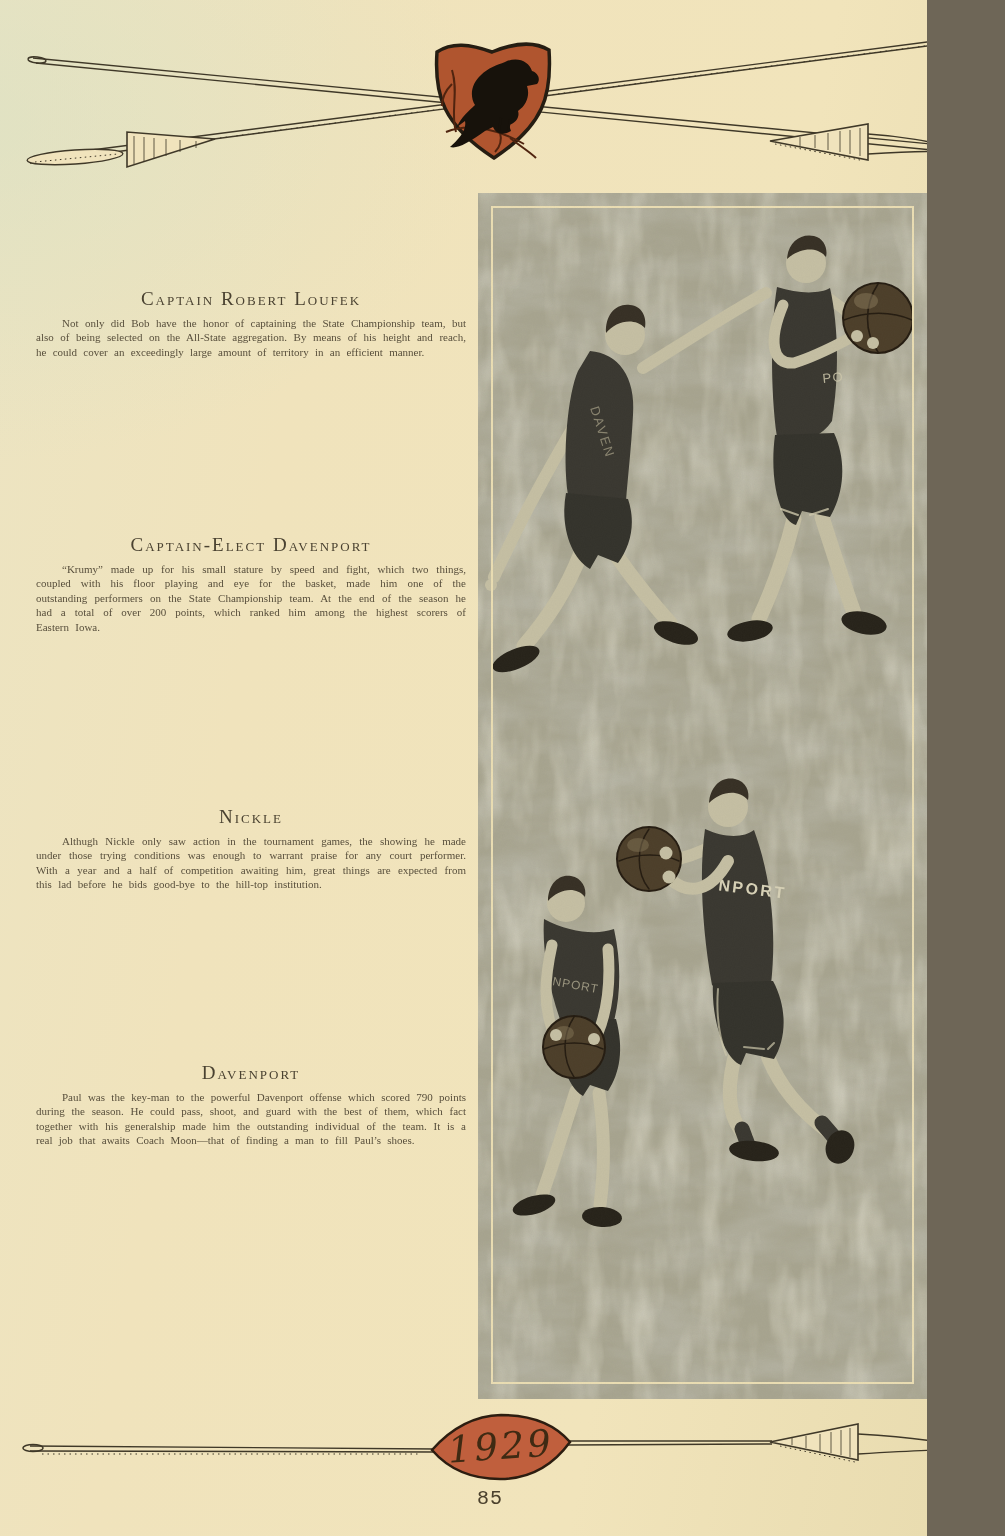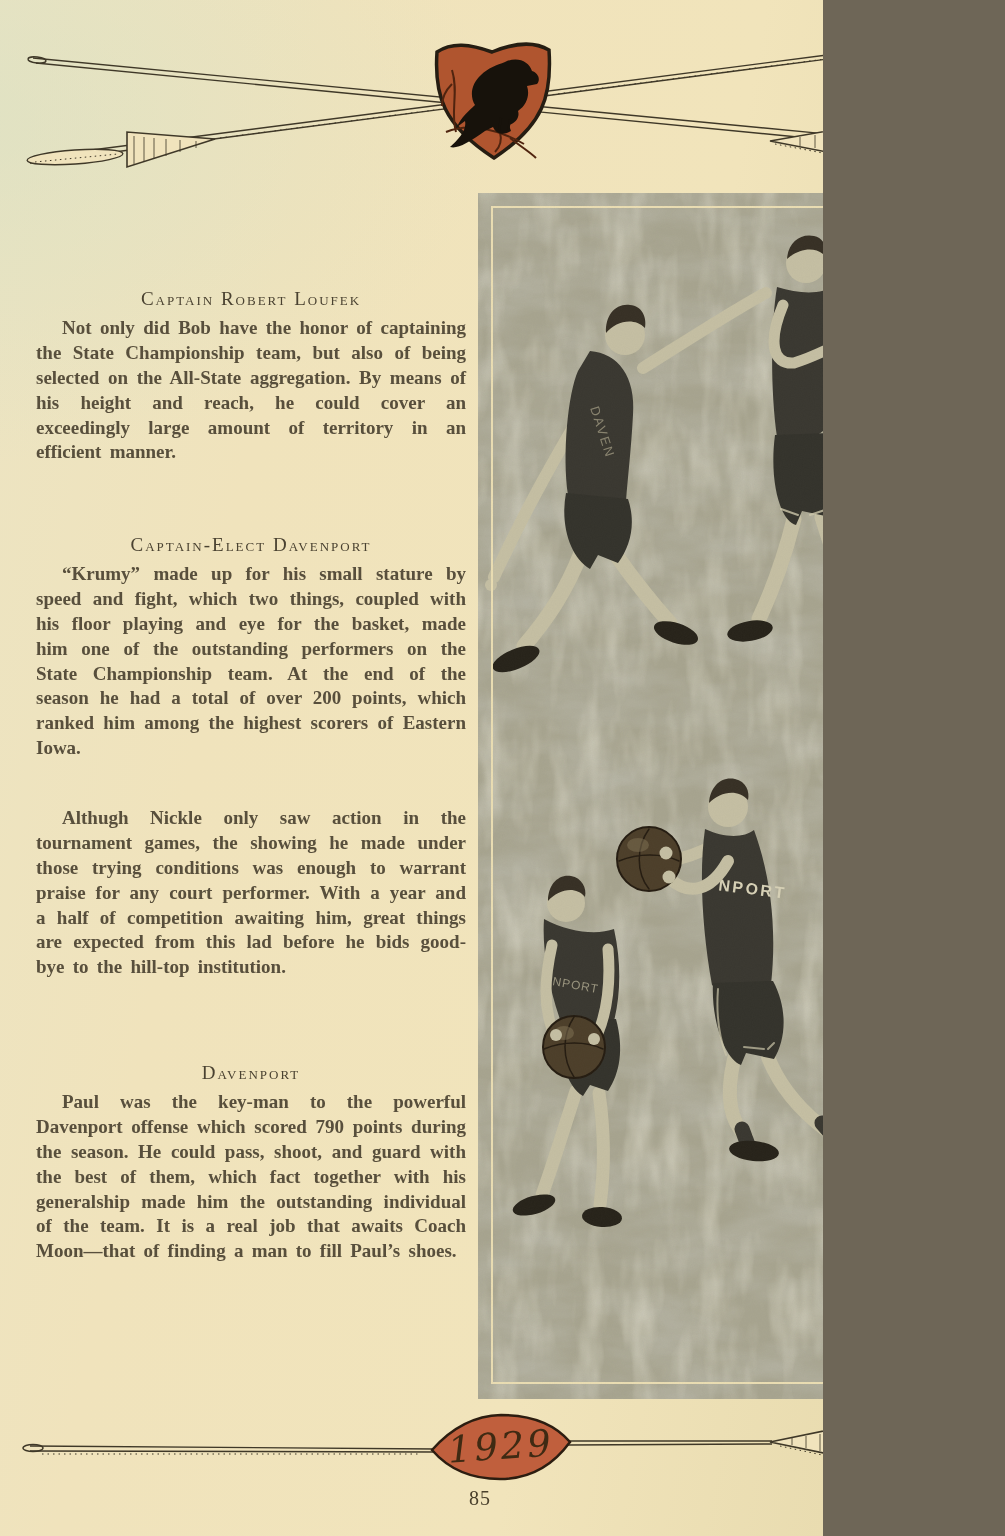--- a/index.html
+++ b/index.html
@@ -1,39 +1,39 @@
 <!DOCTYPE html>
 <html><head>
 <meta charset="utf-8">
 <style>
   html,body{margin:0;padding:0;background:#6e6657;}
   .page{
-    position:relative;width:823px;height:1536px;overflow:hidden;
+    position:relative;width:927px;height:1536px;overflow:hidden;
     background:
       radial-gradient(1400px 900px at -5% 8%, rgba(214,224,196,.55) 0%, rgba(214,224,196,0) 38%),
       linear-gradient(100deg,#ece4c2 0%,#f0e3bc 30%,#f1e4bb 70%,#e9dcb0 100%);
     font-family:"Liberation Serif","DejaVu Serif",serif;
   }
   .ornament{position:absolute;left:0;}
   .ornament.top{top:0;}
   .ornament.bottom{top:1400px;}
   .bio{position:absolute;left:36px;width:430px;color:#574f3c;}
   .bio h2{
     margin:0 0 6px 0;text-align:center;font-weight:400;
     font-variant:small-caps;font-size:19px;letter-spacing:2px;color:#4a4231;
   }
   .bio p{
-    margin:0;font-size:19px;line-height:1.31;text-align:justify;
-    text-indent:26px;word-spacing:3.5px;color:#584f3c;font-weight:bold;
+    margin:0;font-size:11px;line-height:1.31;text-align:justify;
+    text-indent:26px;word-spacing:3.5px;color:#584f3c;
   }
   #sec-0{top:288px;} #sec-1{top:534px;} #sec-2{top:806px;} #sec-3{top:1062px;}
   .photo{position:absolute;left:478px;top:193px;width:456px;height:1206px;margin:0;}
   .pageno{
-    position:absolute;top:1487px;left:420px;width:120px;text-align:center;
-    font-size:20px;color:#4a402c;letter-spacing:1px;
+    position:absolute;top:1487px;left:430px;width:120px;text-align:center;
+    font-size:20px;color:#4a402c;letter-spacing:1px;font-family:Liberation Mono, monospace;
   }
 </style>
 </head>
 <body>
 
 <div class="page">
 
   <svg class="ornament top" width="1005" height="195" viewBox="0 0 1005 195">
     <g stroke="#3f3828" fill="none" stroke-width="1.4">
       <path d="M33,58 L952,146"></path>
@@ -93,20 +93,21 @@
   <main>
     <section class="bio" id="sec-0">
       <h2>Captain Robert Loufek</h2>
       <p>Not only did Bob have the honor of captaining the State Championship team, but also of being selected on the All-State aggregation. By means of his height and reach, he could cover an exceedingly large amount of territory in an efficient manner.</p>
     </section>
     <section class="bio" id="sec-1">
       <h2>Captain-Elect Davenport</h2>
       <p>“Krumy” made up for his small stature by speed and fight, which two things, coupled with his floor playing and eye for the basket, made him one of the outstanding performers on the State Championship team. At the end of the season he had a total of over 200 points, which ranked him among the highest scorers of Eastern Iowa.</p>
     </section>
     <section class="bio" id="sec-2">
+      <h2>Nickle</h2>
       <p>Althugh Nickle only saw action in the tournament games, the showing he made under those trying conditions was enough to warrant praise for any court performer. With a year and a half of competition awaiting him, great things are expected from this lad before he bids good-bye to the hill-top institution.</p>
     </section>
     <section class="bio" id="sec-3">
       <h2>Davenport</h2>
       <p>Paul was the key-man to the powerful Davenport offense which scored 790 points during the season. He could pass, shoot, and guard with the best of them, which fact together with his generalship made him the outstanding individual of the team. It is a real job that awaits Coach Moon—that of finding a man to fill Paul’s shoes.</p>
     </section>
   </main>
 
   <figure class="photo">
   <svg width="456" height="1206" viewBox="0 0 456 1206">

